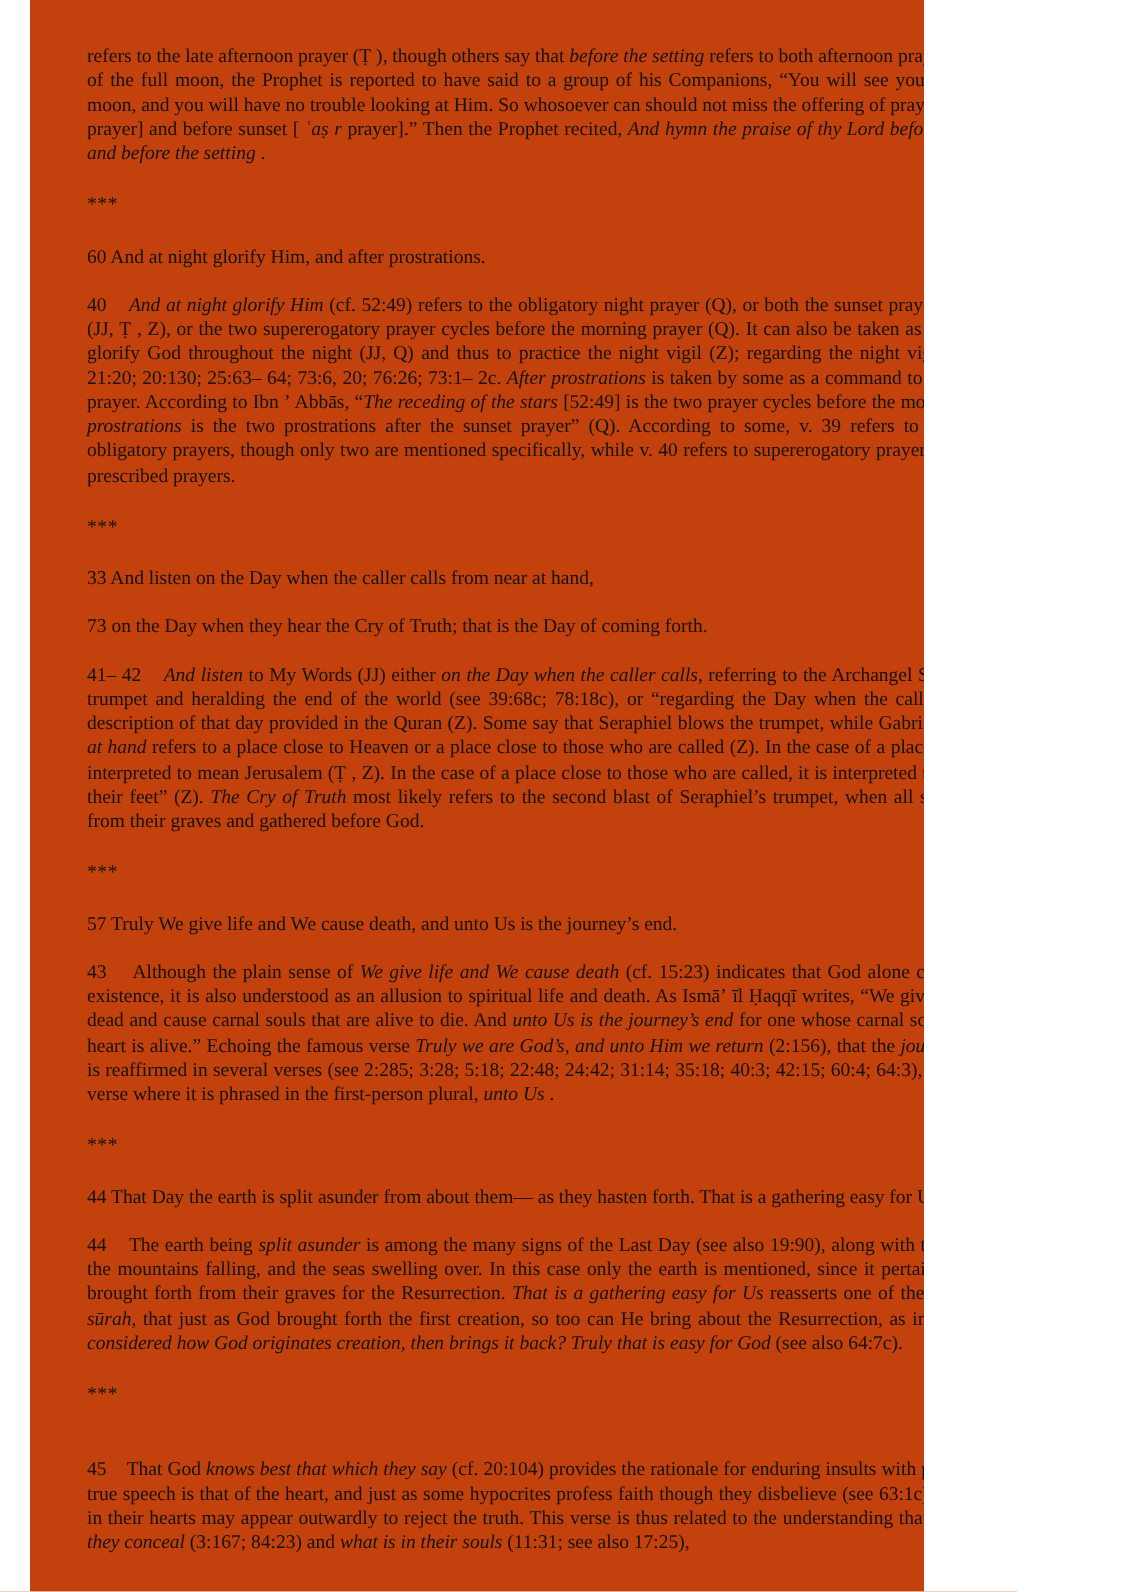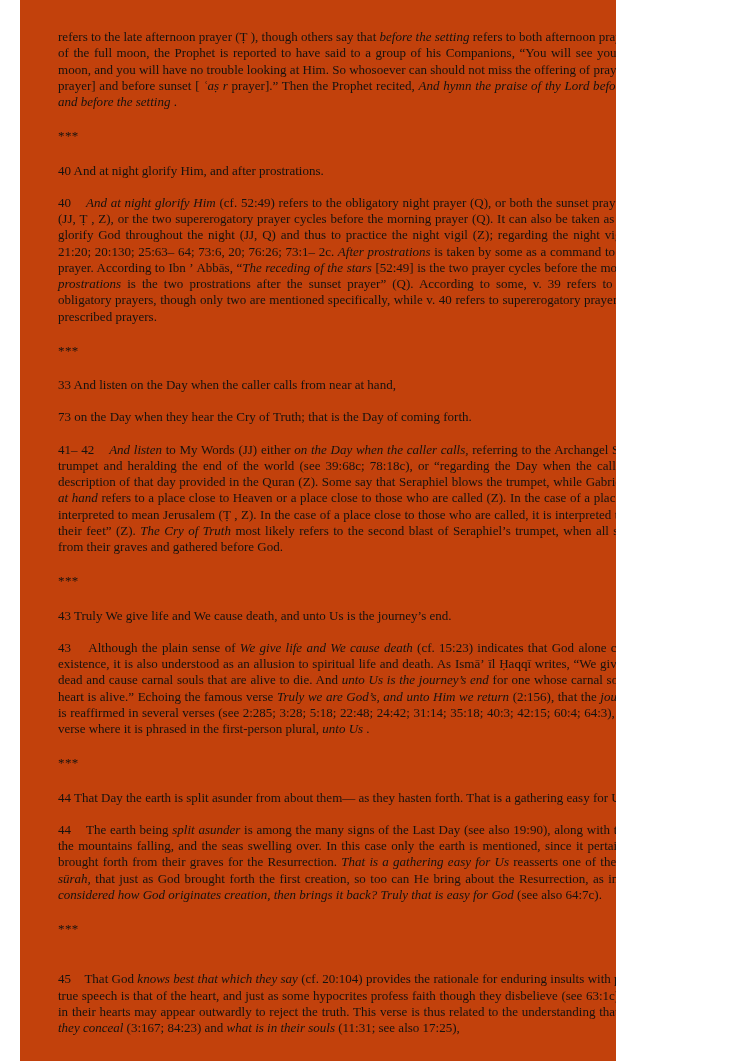--- a/index.html
+++ b/index.html
@@ -79,41 +79,41 @@
 
 <div class="page">
   <div class="content">
 
     <p class="para">refers to the late afternoon prayer (Ṭ ), though others say that <em>before the setting</em> refers to both afternoon prayers (JJ, Z). On a night of the full moon, the Prophet is reported to have said to a group of his Companions, “You will see your Lord as you see this moon, and you will have no trouble looking at Him. So whosoever can should not miss the offering of prayers before sunrise [<em>fajr</em> prayer] and before sunset [ <em>ʿaṣ r</em> prayer].” Then the Prophet recited, <em>And hymn the praise of thy Lord before the rising of the sun and before the setting</em> .</p>
 
     <div class="blk-gap-lg"></div>
     <p class="stars">***</p>
     <div class="blk-gap-lg"></div>
 
-    <p class="verse">40 And at night glorify Him, and after prostrations.</p>
+    <p class="verse">60 And at night glorify Him, and after prostrations.</p>
     <div class="gap-after-verse"></div>
 
     <p class="commentary"><span class="vnum">40</span>&nbsp;&nbsp;&nbsp;&nbsp;<em>And at night glorify Him</em> (cf. 52:49) refers to the obligatory night prayer (Q), or both the sunset prayer and the night prayer (JJ, Ṭ , Z), or the two supererogatory prayer cycles before the morning prayer (Q). It can also be taken as a general command to glorify God throughout the night (JJ, Q) and thus to practice the night vigil (Z); regarding the night vigil, see 11:114; 17:79; 21:20; 20:130; 25:63– 64; 73:6, 20; 76:26; 73:1– 2c. <em>After prostrations</em> is taken by some as a command to glorify God after each prayer. According to Ibn ʼ Abbās, “<em>The receding of the stars</em> [52:49] is the two prayer cycles before the morning prayer, <em>and after prostrations</em> is the two prostrations after the sunset prayer” (Q). According to some, v. 39 refers to performing all of the obligatory prayers, though only two are mentioned specifically, while v. 40 refers to supererogatory prayers at night and after the prescribed prayers.</p>
 
     <div class="blk-gap-lg"></div>
     <p class="stars">***</p>
     <div class="blk-gap-lg"></div>
 
     <p class="verse">33 And listen on the Day when the caller calls from near at hand,</p>
     <div class="gap-after-verse"></div>
     <p class="verse">73 on the Day when they hear the Cry of Truth; that is the Day of coming forth.</p>
     <div class="gap-after-verse"></div>
 
     <p class="commentary"><span class="vnum">41– 42</span>&nbsp;&nbsp;&nbsp;&nbsp;<em>And listen</em> to My Words (JJ) either <em>on the Day when the caller calls,</em> referring to the Archangel Seraphiel’s blowing his trumpet and heralding the end of the world (see 39:68c; 78:18c), or “regarding the Day when the caller calls,” meaning the description of that day provided in the Quran (Z). Some say that Seraphiel blows the trumpet, while Gabriel calls (Z). <em>From near at hand</em> refers to a place close to Heaven or a place close to those who are called (Z). In the case of a place close to Heaven, it is interpreted to mean Jerusalem (Ṭ , Z). In the case of a place close to those who are called, it is interpreted to mean “from beneath their feet” (Z). <em>The Cry of Truth</em> most likely refers to the second blast of Seraphiel’s trumpet, when all souls are brought forth from their graves and gathered before God.</p>
 
     <div class="blk-gap-lg"></div>
     <p class="stars">***</p>
     <div class="blk-gap-lg"></div>
 
-    <p class="verse">43 Truly We give life and We cause death, and unto Us is the journey’s end.</p>
+    <p class="verse">57 Truly We give life and We cause death, and unto Us is the journey’s end.</p>
     <div class="gap-after-verse"></div>
 
     <p class="commentary"><span class="vnum">43</span>&nbsp;&nbsp;&nbsp;&nbsp;Although the plain sense of <em>We give life and We cause death</em> (cf. 15:23) indicates that God alone controls every phase of existence, it is also understood as an allusion to spiritual life and death. As Ismāʼ īl Ḥaqqī writes, “We give life to hearts that are dead and cause carnal souls that are alive to die. And <em>unto Us is the journey’s end</em> for one whose carnal soul has died and whose heart is alive.” Echoing the famous verse <em>Truly we are God’s, and unto Him we return</em> (2:156), that the <em>journey’s end</em> is unto God is reaffirmed in several verses (see 2:285; 3:28; 5:18; 22:48; 24:42; 31:14; 35:18; 40:3; 42:15; 60:4; 64:3), though this is the only verse where it is phrased in the first-person plural, <em>unto Us</em> .</p>
 
     <div class="blk-gap-lg"></div>
     <p class="stars">***</p>
     <div class="blk-gap-lg"></div>
 
     <p class="verse">44 That Day the earth is split asunder from about them— as they hasten forth. That is a gathering easy for Us.</p>
     <div class="gap-after-verse"></div>

